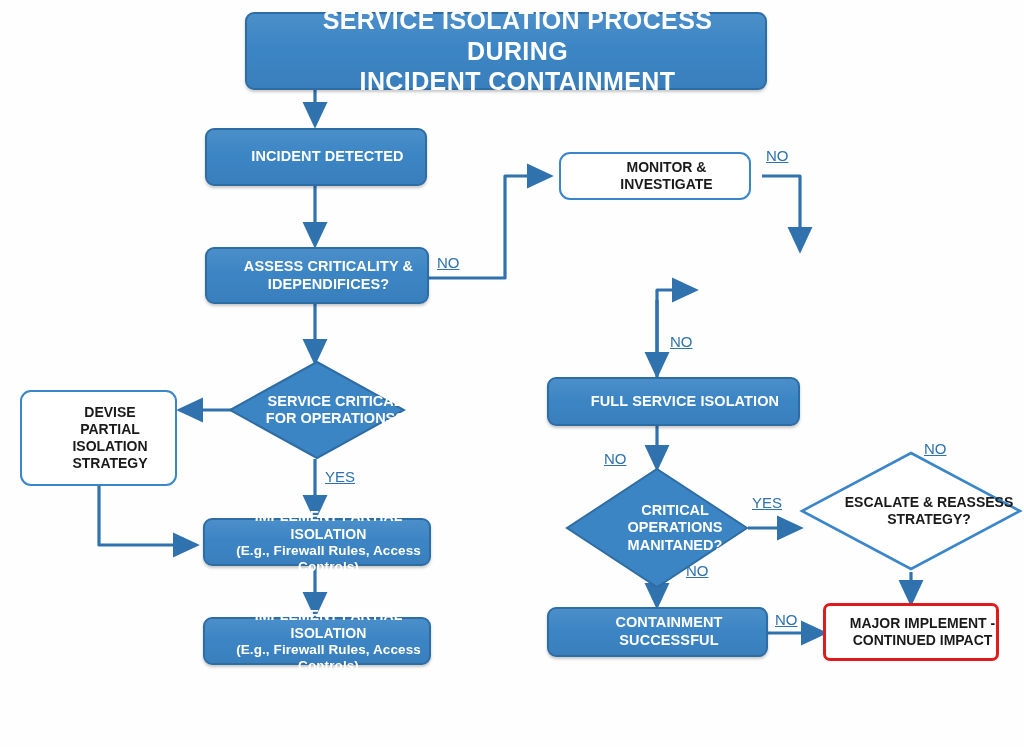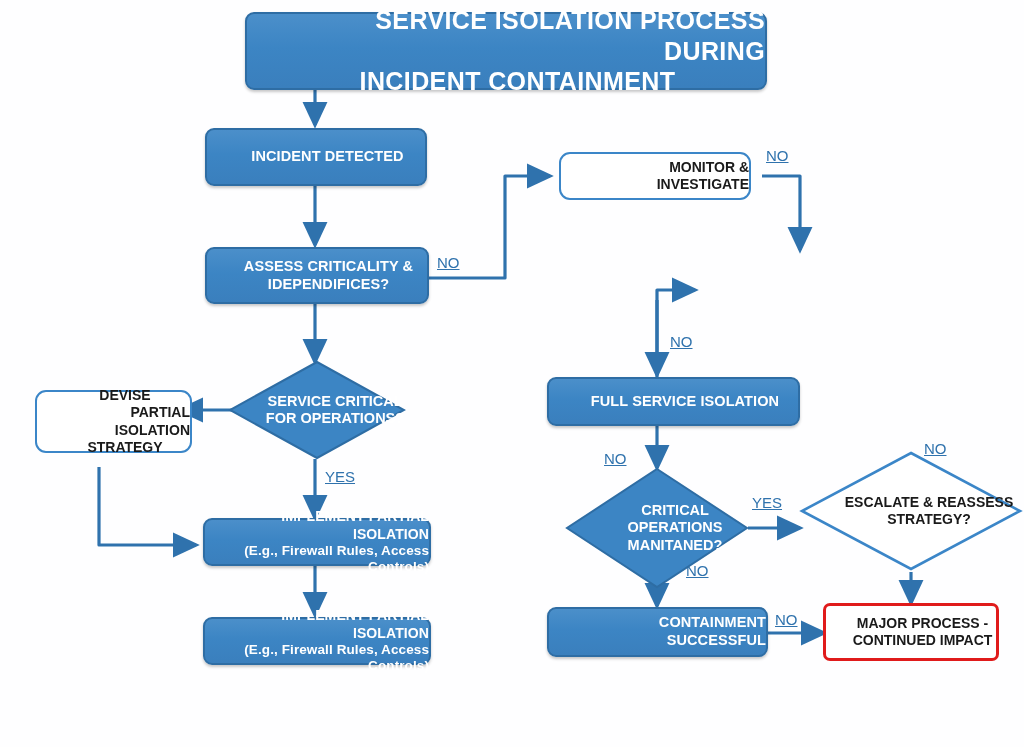--- a/index.html
+++ b/index.html
@@ -30,21 +30,21 @@
     width: 1024px;
     height: 747px;
     pointer-events: none;
   }
   .node {
     position: absolute;
     box-sizing: border-box;
     display: flex;
     align-items: center;
     justify-content: center;
-    text-align: right;
+    text-align: center;
     line-height: 1.22;
     padding-left: 23px;
   }
   
   .box-blue {
     background: linear-gradient(180deg, #4b8fca 0%, #3c85c4 45%, #3a7fbd 100%);
     border: 2px solid #2e6da4;
     border-radius: 9px;
     color: #ffffff;
     font-weight: bold;
@@ -168,21 +168,21 @@
   <div class="diamond filled" style="left:228px; top:360px; width:178px; height:100px; font-size:14.5px;">
     <svg width="178" height="100" viewBox="0 0 178 100">
       <polygon points="89,2 176,50 89,98 2,50" fill="#3c85c4" stroke="#2e6da4" stroke-width="2"></polygon>
     </svg>
     <span class="dtext">
       <span class="label">SERVICE CRITICAL</span>
       <span class="label">FOR OPERATIONS?</span>
     </span>
   </div>
 
-  <div class="node box-white" style="left:20px; top:390px; width:157px; height:63px; font-size:14px; flex-direction:column;margin-left:15px;">
+  <div class="node box-white" style="left:20px; top:390px; width:157px; height:96px; font-size:14px; flex-direction:column;">
     <span class="label">DEVISE</span>
     <span class="label">PARTIAL ISOLATION</span>
     <span class="label">STRATEGY</span>
   </div>
 
   <div class="node box-blue" style="left:203px; top:518px; width:228px; height:48px; font-size:14px; flex-direction:column;">
     <span class="label">IMPLEMENT PARTIAL ISOLATION</span>
     <span class="sub">(E.g., Firewall Rules, Access Controls)</span>
   </div>
 
@@ -219,21 +219,21 @@
       <span class="label">ESCALATE &amp; REASSESS</span>
       <span class="label">STRATEGY?</span>
     </span>
   </div>
 
   <div class="node box-blue" style="left:547px; top:607px; width:221px; height:50px; font-size:14.5px;">
     <span class="label">CONTAINMENT SUCCESSFUL</span>
   </div>
 
   <div class="node box-red" style="left:823px; top:603px; width:176px; height:58px; font-size:14px; flex-direction:column;">
-    <span class="label">MAJOR PROCESS -</span>
+    <span class="label">MAJOR IMPLEMENT -</span>
     <span class="label">CONTINUED IMPACT</span>
   </div>
 
   <span class="edge-label" style="left:437px; top:254px;">NO</span>
 
   <span class="edge-label" style="left:766px; top:147px;">NO</span>
 
   <span class="edge-label" style="left:670px; top:333px;">NO</span>
 
   <span class="edge-label" style="left:325px; top:468px;">YES</span>

